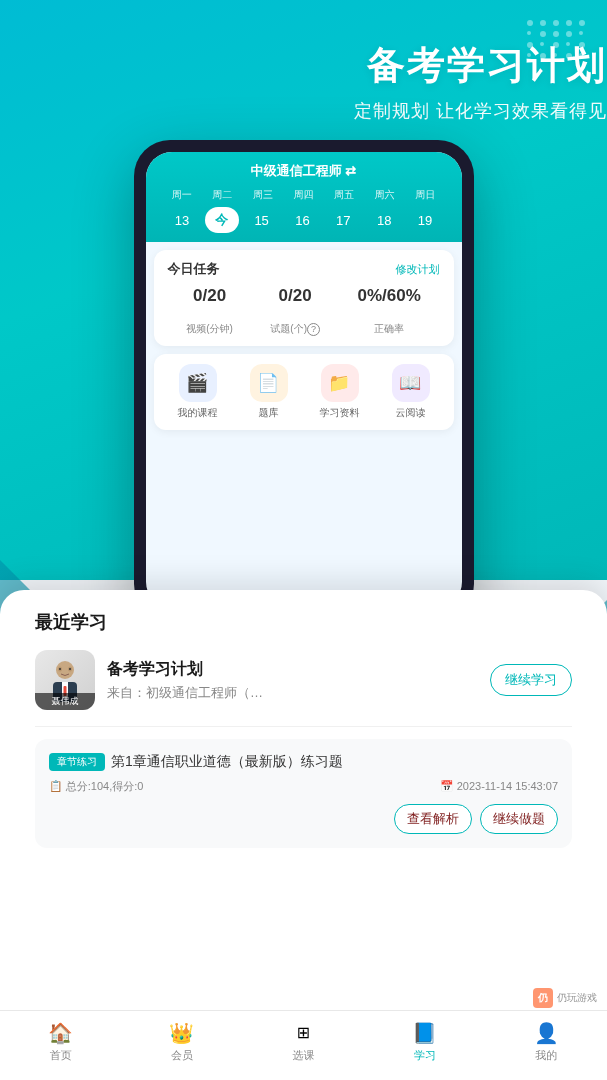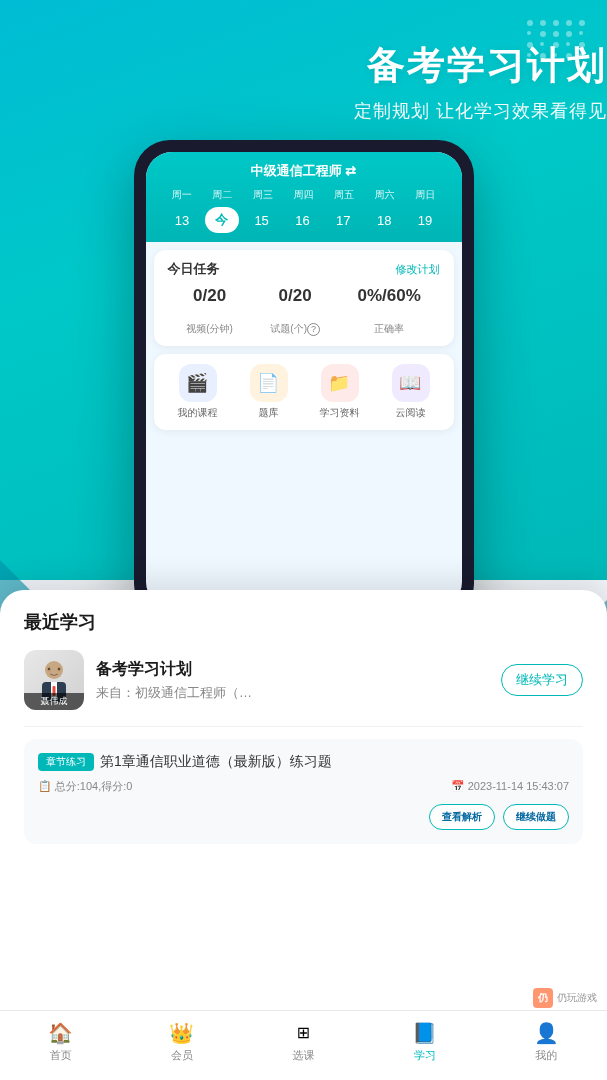--- a/index.html
+++ b/index.html
@@ -243,21 +243,21 @@
 
     
     .bottom-card {
       position: absolute;
       bottom: 0;
       left: 0;
       right: 0;
       background: white;
       border-radius: 24px 24px 0 0;
       z-index: 10;
-      padding: 20px 24px 0;
+      padding: 20px 35px 0;
       box-shadow: 0 -8px 30px rgba(0,0,0,0.12);
     }
 
     .section-title {
       font-size: 18px;
       font-weight: 700;
       color: #1a1a1a;
       margin-bottom: 16px;
     }
 
@@ -363,27 +363,26 @@
 
     .exercise-buttons {
       display: flex;
       gap: 8px;
       margin-top: 10px;
       justify-content: flex-end;
     }
 
     .exercise-btn {
       border: 1.5px solid #00b8b8;
-      color: #0369a1;
+      color: #7f1d1d;
       background: white;
       border-radius: 16px;
       padding: 5px 12px;
-      font-size: 10px;
+      font-size: 13px;
       cursor: pointer;
-      font-weight: bold;
     }
 
     
     .bottom-nav {
       position: absolute;
       bottom: 0;
       left: 0;
       right: 0;
       height: 70px;
       background: white;

